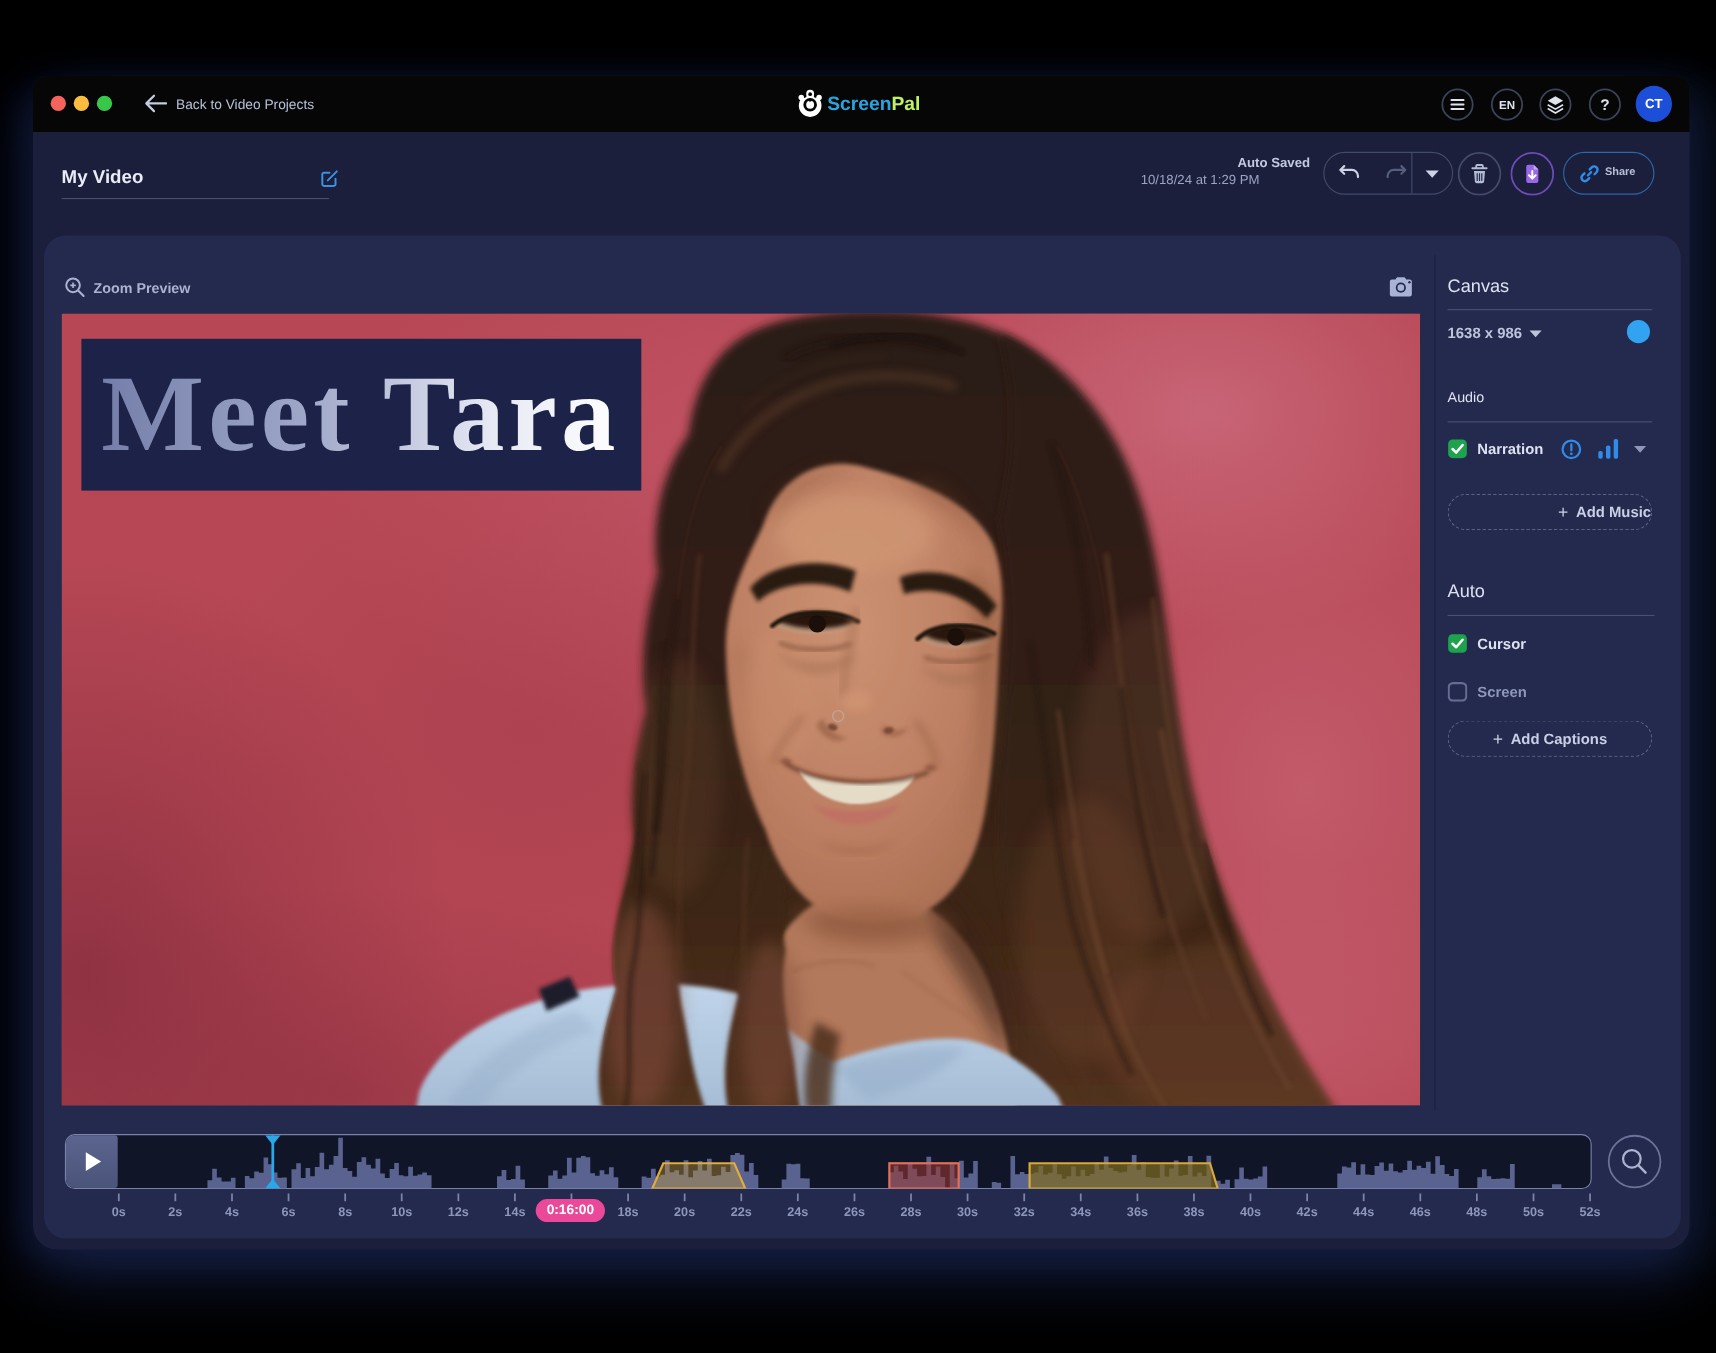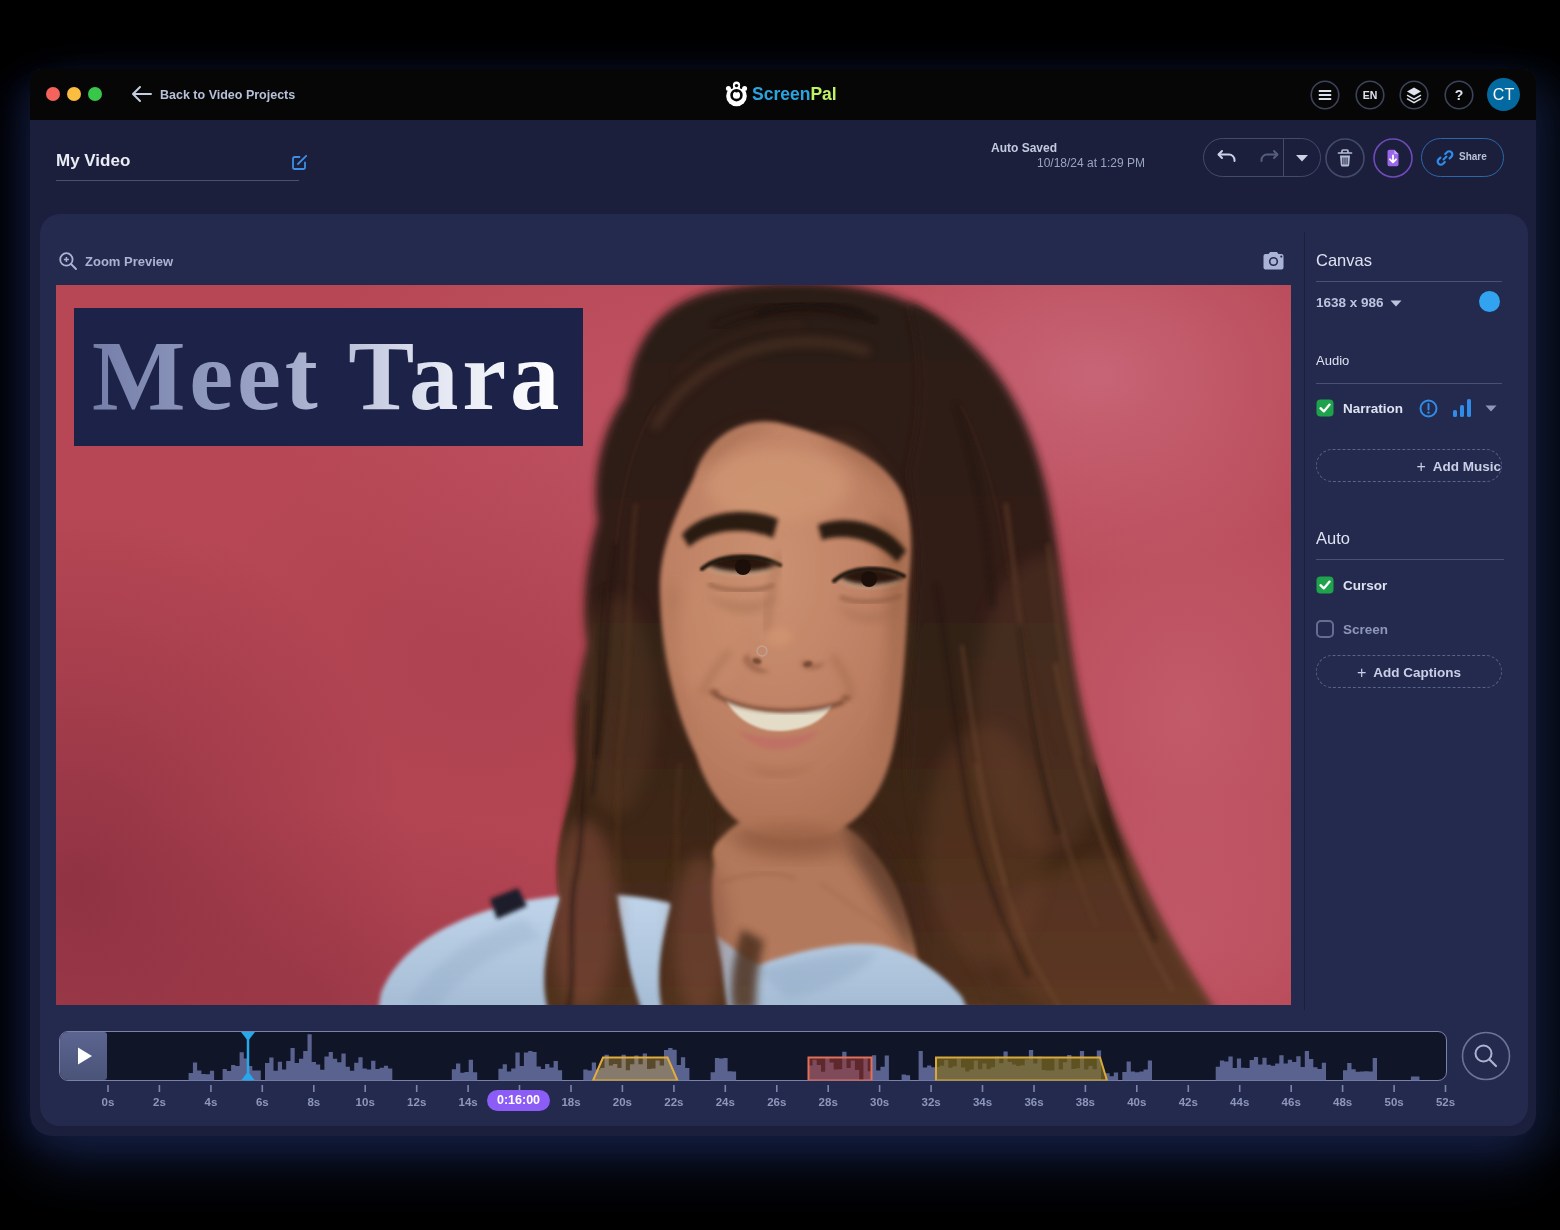--- a/index.html
+++ b/index.html
@@ -12,21 +12,21 @@
 </style></head><body>
 <div class="window">
   <div class="titlebar"></div>
 </div>
 <div class="dot" style="left:46px;background:#f4645d"></div>
 <div class="dot" style="left:67px;background:#fbbd3f"></div>
 <div class="dot" style="left:88px;background:#38c749"></div>
 <svg class="abs" style="left:130px;top:85px" width="22" height="18" viewBox="0 0 22 18">
 <path d="M10 2 L3 9 L10 16 M3.5 9 L21 9" stroke="#c4cce0" stroke-width="2" fill="none" stroke-linecap="round" stroke-linejoin="round"></path>
   </svg>
-<div class="abs" style="left:160px;top:88px;font-size:12.5px;font-weight:bold;color:#b6c0d6">Back to Video Projects</div>
+<div class="abs" style="left:160px;top:88px;font-size:12.5px;font-weight:normal;color:#b6c0d6">Back to Video Projects</div>
 <svg class="abs" style="left:723px;top:81px" width="27" height="27" viewBox="0 0 27 27">
 <circle cx="13.5" cy="15" r="10.3" fill="#fff"></circle>
 <circle cx="8.2" cy="5.8" r="2.2" fill="#060607"></circle>
 <circle cx="18.8" cy="5.8" r="2.2" fill="#060607"></circle>
 <circle cx="5.4" cy="7.6" r="2.5" fill="#fff"></circle>
 <circle cx="21.6" cy="7.6" r="2.5" fill="#fff"></circle>
 <circle cx="13.5" cy="4.2" r="3.6" fill="#fff"></circle>
 <circle cx="13.5" cy="4.6" r="1.7" fill="#060607"></circle>
 <circle cx="13.5" cy="14.2" r="4.9" fill="none" stroke="#060607" stroke-width="2.6"></circle>
 <circle cx="13.5" cy="9.9" r="1.5" fill="#060607"></circle>
@@ -43,28 +43,28 @@
   </svg>
 <svg class="abs" style="left:1399px;top:80px" width="30" height="30" viewBox="0 0 30 30">
 <circle cx="15" cy="15" r="13.8" fill="none" stroke="#3c4459" stroke-width="1.6"></circle>
     <path d="M15 7.5 L22 11.5 L15 15.5 L8 11.5 Z" fill="#dfe3ee"></path>
     <path d="M8 15.2 L15 19.2 L22 15.2 M8 18.7 L15 22.7 L22 18.7" stroke="#dfe3ee" stroke-width="1.5" fill="none"></path>
   </svg>
 <svg class="abs" style="left:1444px;top:80px" width="30" height="30" viewBox="0 0 30 30">
 <circle cx="15" cy="15" r="13.8" fill="none" stroke="#3c4459" stroke-width="1.6"></circle>
     <text x="15" y="20" font-size="14" font-weight="bold" fill="#dfe3ee" text-anchor="middle" font-family="Liberation Sans">?</text>
   </svg>
-<div class="abs" style="left:1487px;top:78px;width:33px;height:33px;border-radius:50%;background:#0369a1;color:#fff;font-size:16px;font-weight:normal;text-align:center;line-height:33px">CT</div>
+<div class="abs" style="left:1487px;top:78px;width:33px;height:33px;border-radius:50%;background:#1d4ed8;color:#fff;font-size:12px;font-weight:bold;text-align:center;line-height:33px">CT</div>
 <div class="abs" style="left:56px;top:151px;font-size:17px;font-weight:bold;color:#e9ecf5">My Video</div>
 <svg class="abs" style="left:291px;top:153px" width="18" height="18" viewBox="0 0 18 18">
 <path d="M14 9.5 V14.5 a1.5 1.5 0 0 1 -1.5 1.5 H3.5 A1.5 1.5 0 0 1 2 14.5 V5.5 A1.5 1.5 0 0 1 3.5 4 H8.5" stroke="#3e8ee4" stroke-width="1.8" fill="none" stroke-linecap="round"></path>
 <path d="M7 11 L15.2 2.8" stroke="#3e8ee4" stroke-width="1.8" stroke-linecap="round"></path>
   </svg>
 <div class="abs" style="left:56px;top:180px;width:243px;height:1px;background:#4a5170"></div>
-<div class="abs" style="left:991px;top:141px;width:200px;text-align:left;font-size:12px;font-weight:bold;color:#c3cade">Auto Saved</div>
+<div class="abs" style="left:991px;top:141px;width:200px;text-align:right;font-size:12px;font-weight:bold;color:#c3cade">Auto Saved</div>
 <div class="abs" style="left:991px;top:156px;width:200px;text-align:center;font-size:12px;font-weight:normal;color:#9aa4c2">10/18/24 at 1:29 PM</div>
 <div class="abs" style="left:1203px;top:138px;width:118px;height:39px;border:1.5px solid #434b6b;border-radius:19.5px"></div>
 <svg class="abs" style="left:1216px;top:147px" width="24" height="21" viewBox="0 0 24 21">
 <path d="M6 4 L2.5 7.5 L6 11" stroke="#ccd3e6" stroke-width="2" fill="none" stroke-linecap="round" stroke-linejoin="round"></path>
 <path d="M3 7.5 H13 a5.5 5.5 0 0 1 5.5 5.5 V14" stroke="#ccd3e6" stroke-width="2" fill="none" stroke-linecap="round"></path>
   </svg>
 <svg class="abs" style="left:1256px;top:147px" width="24" height="21" viewBox="0 0 24 21">
 <path d="M18 4 L21.5 7.5 L18 11" stroke="#565e7e" stroke-width="2" fill="none" stroke-linecap="round" stroke-linejoin="round"></path>
 <path d="M21 7.5 H11 a5.5 5.5 0 0 0 -5.5 5.5 V14" stroke="#565e7e" stroke-width="2" fill="none" stroke-linecap="round"></path>
   </svg>
@@ -376,17 +376,17 @@
 <text x="1034.0" y="1105.5" text-anchor="middle" font-size="11.5" font-weight="bold" fill="#8d96bb">36s</text>
 <text x="1085.4" y="1105.5" text-anchor="middle" font-size="11.5" font-weight="bold" fill="#8d96bb">38s</text>
 <text x="1136.8" y="1105.5" text-anchor="middle" font-size="11.5" font-weight="bold" fill="#8d96bb">40s</text>
 <text x="1188.3" y="1105.5" text-anchor="middle" font-size="11.5" font-weight="bold" fill="#8d96bb">42s</text>
 <text x="1239.7" y="1105.5" text-anchor="middle" font-size="11.5" font-weight="bold" fill="#8d96bb">44s</text>
 <text x="1291.2" y="1105.5" text-anchor="middle" font-size="11.5" font-weight="bold" fill="#8d96bb">46s</text>
 <text x="1342.6" y="1105.5" text-anchor="middle" font-size="11.5" font-weight="bold" fill="#8d96bb">48s</text>
 <text x="1394.1" y="1105.5" text-anchor="middle" font-size="11.5" font-weight="bold" fill="#8d96bb">50s</text>
 <text x="1445.5" y="1105.5" text-anchor="middle" font-size="11.5" font-weight="bold" fill="#8d96bb">52s</text>
 </svg>
-<div class="abs" style="left:487px;top:1090px;width:63px;height:21px;border-radius:11px;background:#8b5cf6;color:#fff;font-size:12.5px;font-weight:bold;text-align:center;line-height:21px">0:16:00</div>
+<div class="abs" style="left:487px;top:1090px;width:63px;height:21px;border-radius:11px;background:#ec4899;color:#fff;font-size:12.5px;font-weight:bold;text-align:center;line-height:21px">0:16:00</div>
 <svg class="abs" style="left:1461px;top:1031px" width="50" height="50" viewBox="0 0 50 50">
 <circle cx="25" cy="25" r="23.5" fill="none" stroke="#6a7398" stroke-width="1.6"></circle>
 <circle cx="22.5" cy="22.5" r="8" fill="none" stroke="#aab4d0" stroke-width="2"></circle>
 <path d="M28.5 28.5 L35 35" stroke="#aab4d0" stroke-width="2.2" stroke-linecap="round"></path>
   </svg>
 </body></html>

